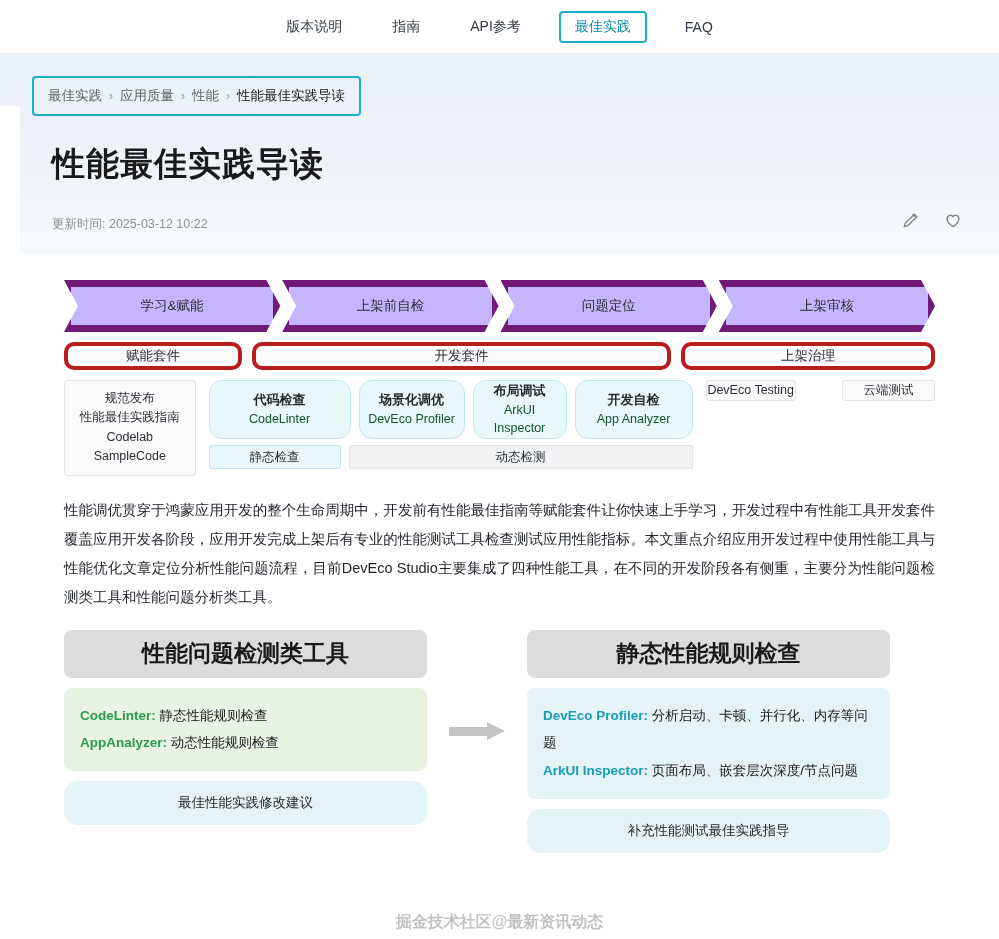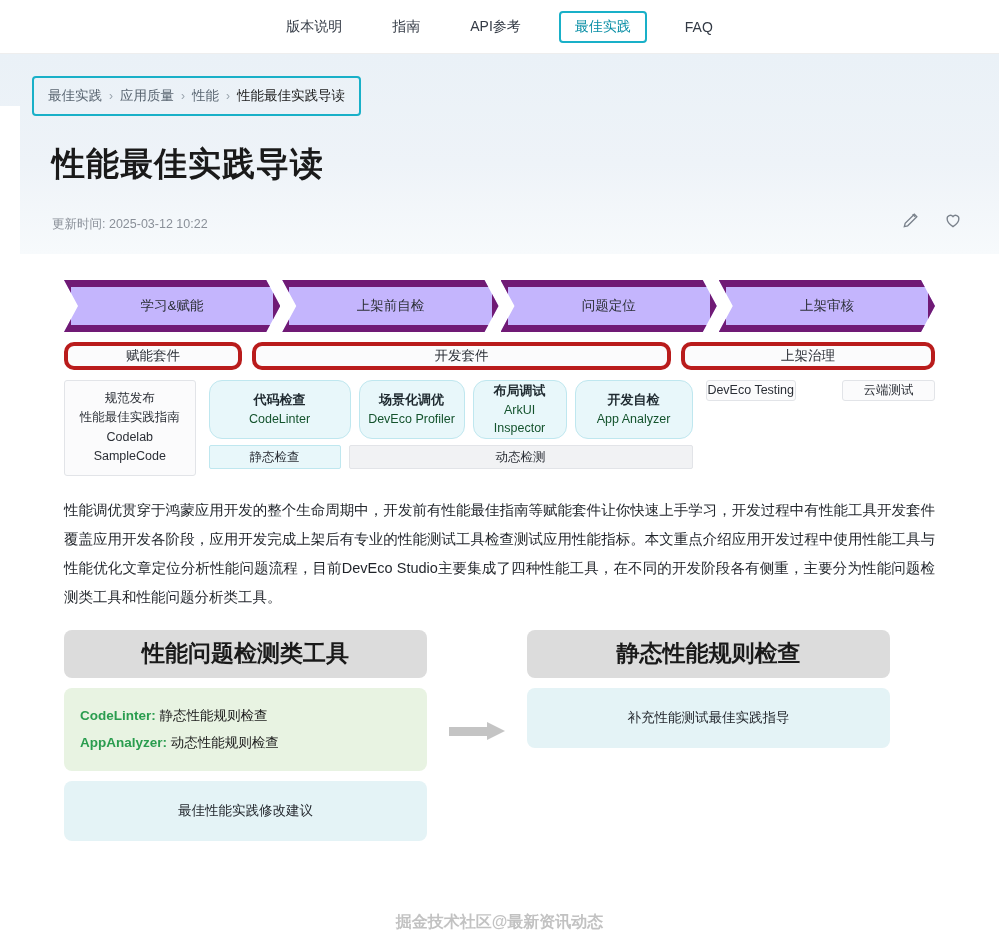--- a/index.html
+++ b/index.html
@@ -226,22 +226,22 @@
   .panel-body {
     border-radius: 8px;
     padding: 14px 16px;
     font-size: 13.5px;
     line-height: 2.05;
     margin-bottom: 10px;
   }
   .green { background: #e8f3e2; }
   .lightblue { background: #e4f3f6; }
   .panel-foot {
-    border-radius: 8px;
-    height: 60px;
+    border-radius: 14px;
+    height: 44px;
     display: flex;
     align-items: center;
     justify-content: center;
     font-size: 13.5px;
     color: #1f2329;
   }
   .kw-green { color: #2a9d4f; font-weight: bold; }
   .kw-blue { color: #1b9cb5; font-weight: bold; }
   .arrow-wrap {
     width: 100px;
@@ -395,20 +395,28 @@
 
       <div class="arrow-wrap">
         <div class="arrow">
           <div class="bar"></div>
             <div class="tip"></div>
         </div>
       </div>
 
       <div class="panel">
         <div class="panel-head">静态性能规则检查</div>
+        <div class="panel-body lightblue">
+          <div>
+            <span class="kw-blue">DevEco Profiler:</span><span> 分析启动、卡顿、并行化、内存等问题</span>
+          </div>
+          <div>
+            <span class="kw-blue">ArkUI Inspector:</span><span> 页面布局、嵌套层次深度/节点问题</span>
+          </div>
+        </div>
         <div class="panel-foot lightblue">补充性能测试最佳实践指导</div>
       </div>
 
     </div>
   </div>
 
   <div class="watermark">掘金技术社区@最新资讯动态</div>
 </div>
 
 </body></html>

